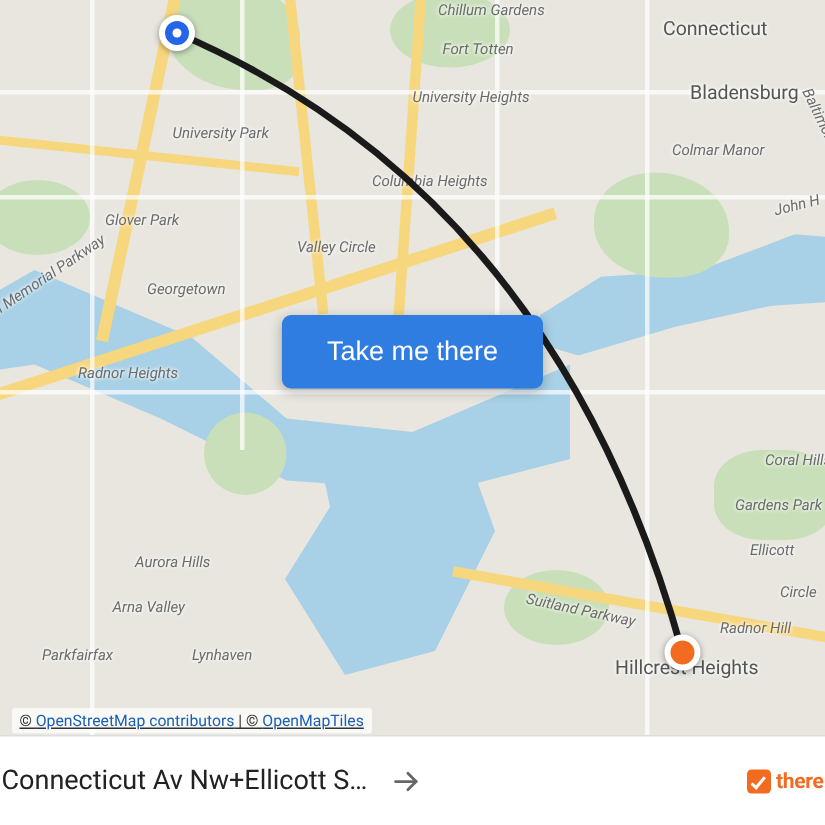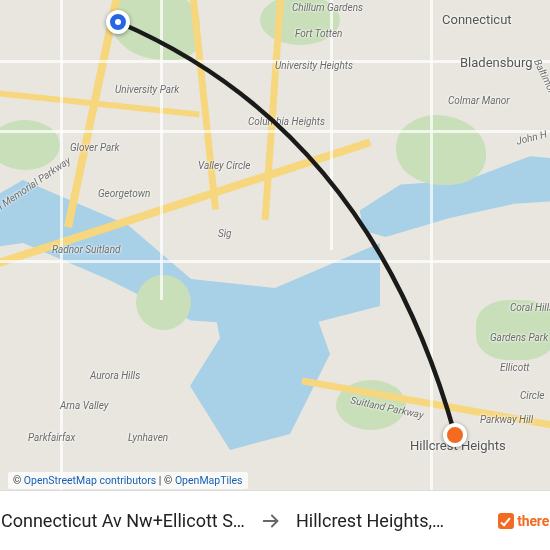--- a/index.html
+++ b/index.html
@@ -40,21 +40,21 @@
   .marker { position: absolute; width: 24px; height: 24px; border-radius: 50%; border: 4px solid #fff; box-shadow: 0 1px 4px rgba(0,0,0,0.4); transform: translate(-50%, -50%); }
   .marker.origin { background: #2566e8; }
   .marker.dest { background: #f26b21; }
   .marker.origin::after { content: ""; position: absolute; inset: 5px; background: #fff; border-radius: 50%; }
 
   .cta { position: absolute; left: 50%; top: 210px; transform: translateX(-50%);
     background: #2f7de1; color: #fff; font-size: 18px; font-weight: 500;
     padding: 14px 30px; border-radius: 6px; border: none; cursor: pointer;
     box-shadow: 0 2px 8px rgba(0,0,0,0.25); }
 
-  .attribution { position: absolute; left: 8px; bottom: 61px; font-size: 10.5px; color: #333; background: rgba(255,255,255,0.75); padding: 2px 5px; border-radius: 2px; }
+  .attribution { position: absolute; left: 8px; bottom: 61px; font-size: 10.5px; color: #333; background: rgba(255,255,255,0.75); padding: 2px 5px; border-radius: 2px; text-decoration: underline; }
   .attribution a { color: #1a5fb4; text-decoration: none; }
 
   
   .bottom-bar { position: absolute; left: 0; right: 0; bottom: 0; height: 60px; background: #fff;
     display: flex; align-items: center; padding: 0 1px; gap: 14px; font-size: 18px; color: #222; border-top: 1px solid #ddd; }
   .bottom-bar .txt { white-space: nowrap; overflow: hidden; text-overflow: ellipsis; }
   .bottom-bar .txt.origin-t { max-width: 245px; }
   .bottom-bar .txt.dest-t { max-width: 150px; }
   .arrow { flex: 0 0 auto; color: #666; display: flex; align-items: center; }
   .moovit { margin-left: auto; display: flex; align-items: center; gap: 3px; color: #f26b21; font-weight: 700; font-size: 14px; letter-spacing: -0.2px; }
@@ -99,54 +99,54 @@
   <span class="ml sm" style="left:292px;top:2px">Chillum Gardens</span>
   <span class="ml sm" style="left:295px;top:28px">Fort Totten</span>
   <span class="ml sm" style="left:275px;top:60px">University Heights</span>
   <span class="ml sm" style="left:448px;top:95px">Colmar Manor</span>
   <span class="ml sm" style="left:115px;top:84px">University Park</span>
   <span class="ml sm" style="left:248px;top:116px">Columbia Heights</span>
   <span class="ml sm" style="left:70px;top:142px">Glover Park</span>
   <span class="ml sm" style="left:198px;top:160px">Valley Circle</span>
   <span class="ml sm" style="left:98px;top:188px">Georgetown</span>
   <span class="ml sm" style="left:218px;top:228px">Sig</span>
-  <span class="ml sm" style="left:52px;top:244px">Radnor Suitland</span>
+  <span class="ml sm" style="left:52px;top:244px">Radnor Heights</span>
   <span class="ml sm" style="left:90px;top:370px">Aurora Hills</span>
-  <span class="ml sm" style="left:60px;top:400px">Arna Valley</span>
+  <span class="ml sm" style="left:75px;top:400px">Arna Valley</span>
   <span class="ml sm" style="left:28px;top:432px">Parkfairfax</span>
   <span class="ml sm" style="left:128px;top:432px">Lynhaven</span>
   <span class="ml sm" style="left:510px;top:302px">Coral Hills</span>
   <span class="ml sm" style="left:490px;top:332px">Gardens Park</span>
   <span class="ml sm" style="left:500px;top:362px">Ellicott</span>
   <span class="ml sm" style="left:520px;top:390px">Circle</span>
-  <span class="ml sm" style="left:480px;top:414px">Parkway Hill</span>
+  <span class="ml sm" style="left:480px;top:414px">Radnor Hill</span>
   <span class="ml" style="left:410px;top:438px;font-size:13px;color:#555">Hillcrest Heights</span>
   <span class="ml sm" style="left:350px;top:402px;transform:rotate(12deg);font-style:italic">Suitland Parkway</span>
   <span class="ml sm" style="left:-16px;top:180px;transform:rotate(-34deg);font-style:italic">on Memorial Parkway</span>
   <span class="ml sm" style="left:516px;top:132px;transform:rotate(-14deg);font-style:italic">John H</span>
   <span class="ml sm" style="left:522px;top:78px;transform:rotate(64deg);font-style:italic">Baltimore-W</span>
 
   <svg class="route-svg" viewBox="0 0 550 490">
     <path d="M 118 22 Q 370 130 455 435" stroke="#1a1a1a" stroke-width="4.5" fill="none" stroke-linecap="round"></path>
   </svg>
   <div class="marker origin" style="left:118px;top:22px"></div>
   <div class="marker dest" style="left:455px;top:435px"></div>
 
+  <button class="cta">Take me there</button>
 </div>
 
 <div class="attribution">
   <span>© </span><a href="#">OpenStreetMap contributors</a><span> | © </span><a href="#">OpenMapTiles</a>
 </div>
 
 <div class="bottom-bar">
   <span class="txt origin-t">Connecticut Av Nw+Ellicott St…</span>
   <span class="arrow">
     <svg width="22" height="22" viewBox="0 0 24 24" fill="none" stroke="#666" stroke-width="2" stroke-linecap="round" stroke-linejoin="round">
         <line x1="4" y1="12" x2="19" y2="12"></line>
         <polyline points="13 6 19 12 13 18"></polyline>
       </svg>
   </span>
-  <span class="txt dest-t">Hillcrest Heights, …</span>
   <span class="moovit">
     <span class="box"></span>
     <span>there</span>
   </span>
 </div>
 
 </body></html>

